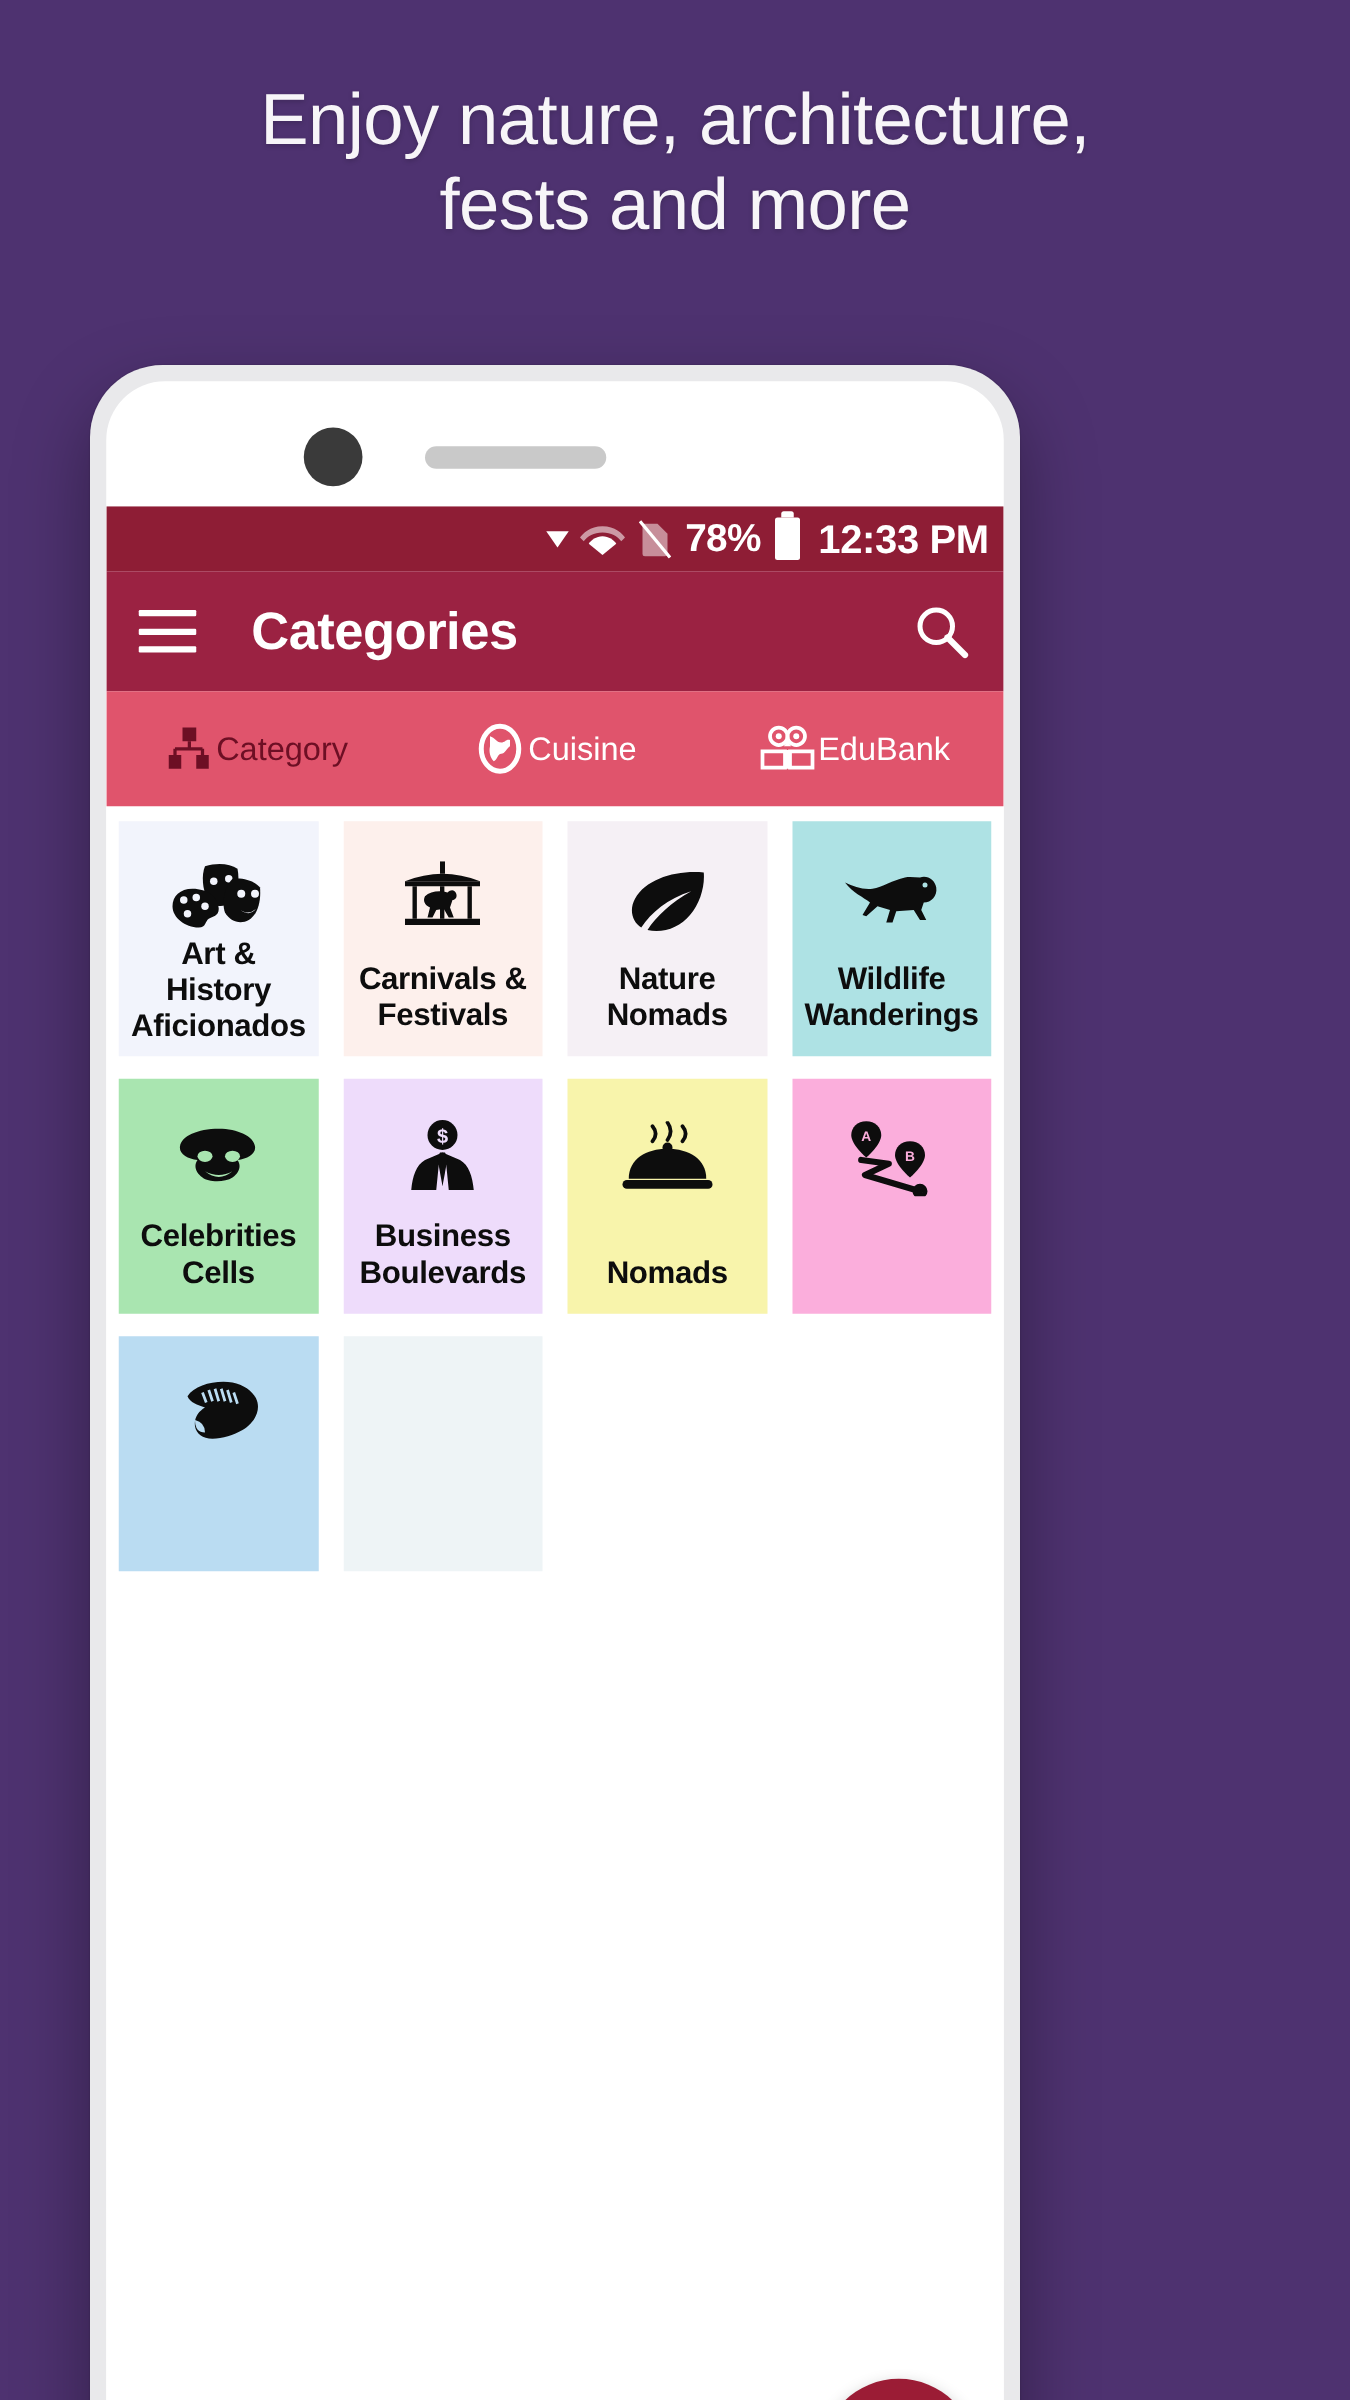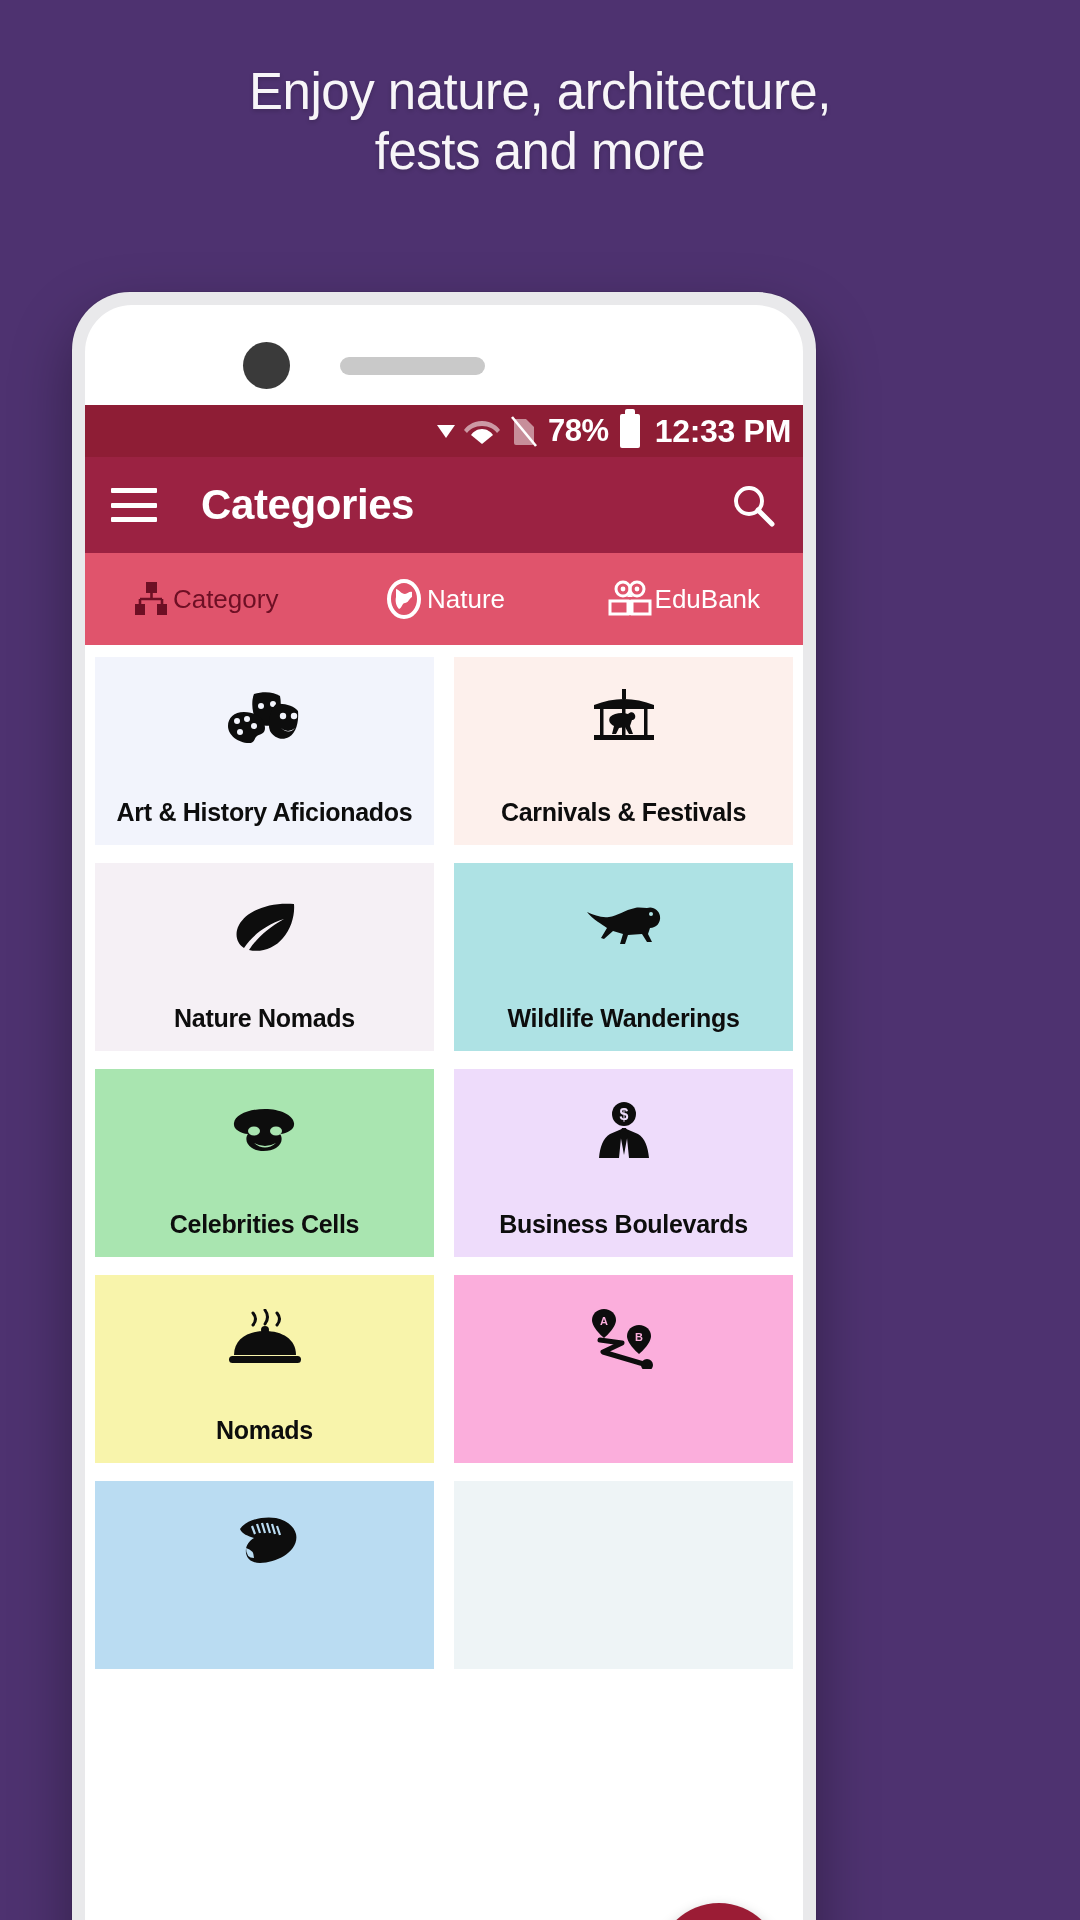--- a/index.html
+++ b/index.html
@@ -9,21 +9,21 @@
     background:#4e3270;
     position:relative;
   }
 
   
   .promo {
     position:absolute;
     top:62px; left:0; width:1080px;
     text-align:center;
     color:#f7f5f8;
-    font-size:51px;
+    font-size:58px;
     line-height:1.18;
     font-weight:400;
     letter-spacing:-0.5px;
     text-shadow:0 2px 4px rgba(0,0,0,.18);
   }
 
   
   .phone {
     position:absolute;
     left:72px; top:292px;
@@ -123,21 +123,21 @@
     cursor:pointer;
   }
   .tab-ico { height:42px; display:flex; align-items:center; justify-content:center; }
   .tab-label { font-size:26px; color:#ffffff; line-height:1; }
   .tab.active .tab-label { color:#6d0f24; }
 
   
   .grid {
     padding:12px 10px 0 10px;
     display:grid;
-    grid-template-columns:repeat(2,1fr);
+    grid-template-columns:repeat(4,1fr);
     gap:18px 20px;
   }
   .tile {
     height:188px;
     display:flex;
     flex-direction:column;
     align-items:center;
     justify-content:space-between;
     padding:32px 8px 18px 8px;
     cursor:pointer;
@@ -230,21 +230,21 @@
           <div class="tab-label">Category</div>
         </div>
 
         <div class="tab">
           <div class="tab-ico">
             <svg width="42" height="42" viewBox="0 0 42 42">
               <ellipse cx="21" cy="21" rx="15" ry="18" fill="none" stroke="#fff" stroke-width="4"></ellipse>
               <path d="M13 11 c4 1 5 5 9 5 c3 0 4-3 7-2 l0 5 c-3 2-4 6-7 6 c-3 0-3 5-6 6 c-3-3-4-8-3-12 Z" fill="#fff"></path>
             </svg>
           </div>
-          <div class="tab-label">Nature</div>
+          <div class="tab-label">Cuisine</div>
         </div>
 
         <div class="tab">
           <div class="tab-ico">
             <svg width="46" height="40" viewBox="0 0 46 40">
               <circle cx="16" cy="10" r="7" fill="none" stroke="#fff" stroke-width="3"></circle>
               <circle cx="30" cy="10" r="7" fill="none" stroke="#fff" stroke-width="3"></circle>
               <circle cx="16" cy="10" r="2.4" fill="#fff"></circle>
               <circle cx="30" cy="10" r="2.4" fill="#fff"></circle>
               <path d="M23 14 l-3 4 h6 Z" fill="#fff"></path>

